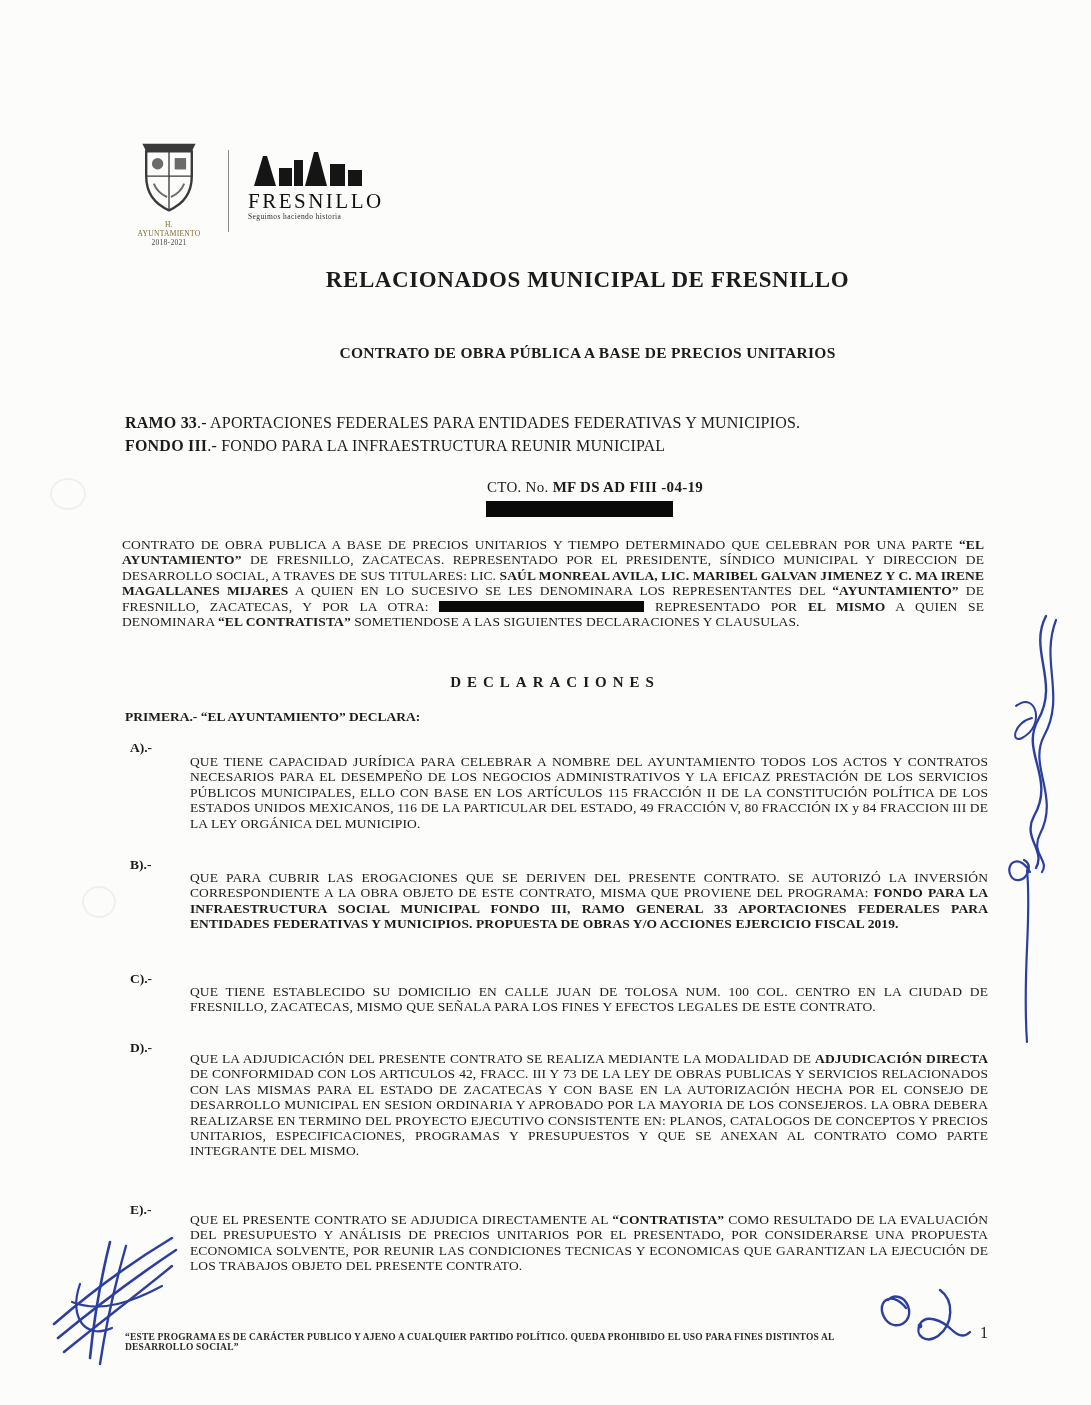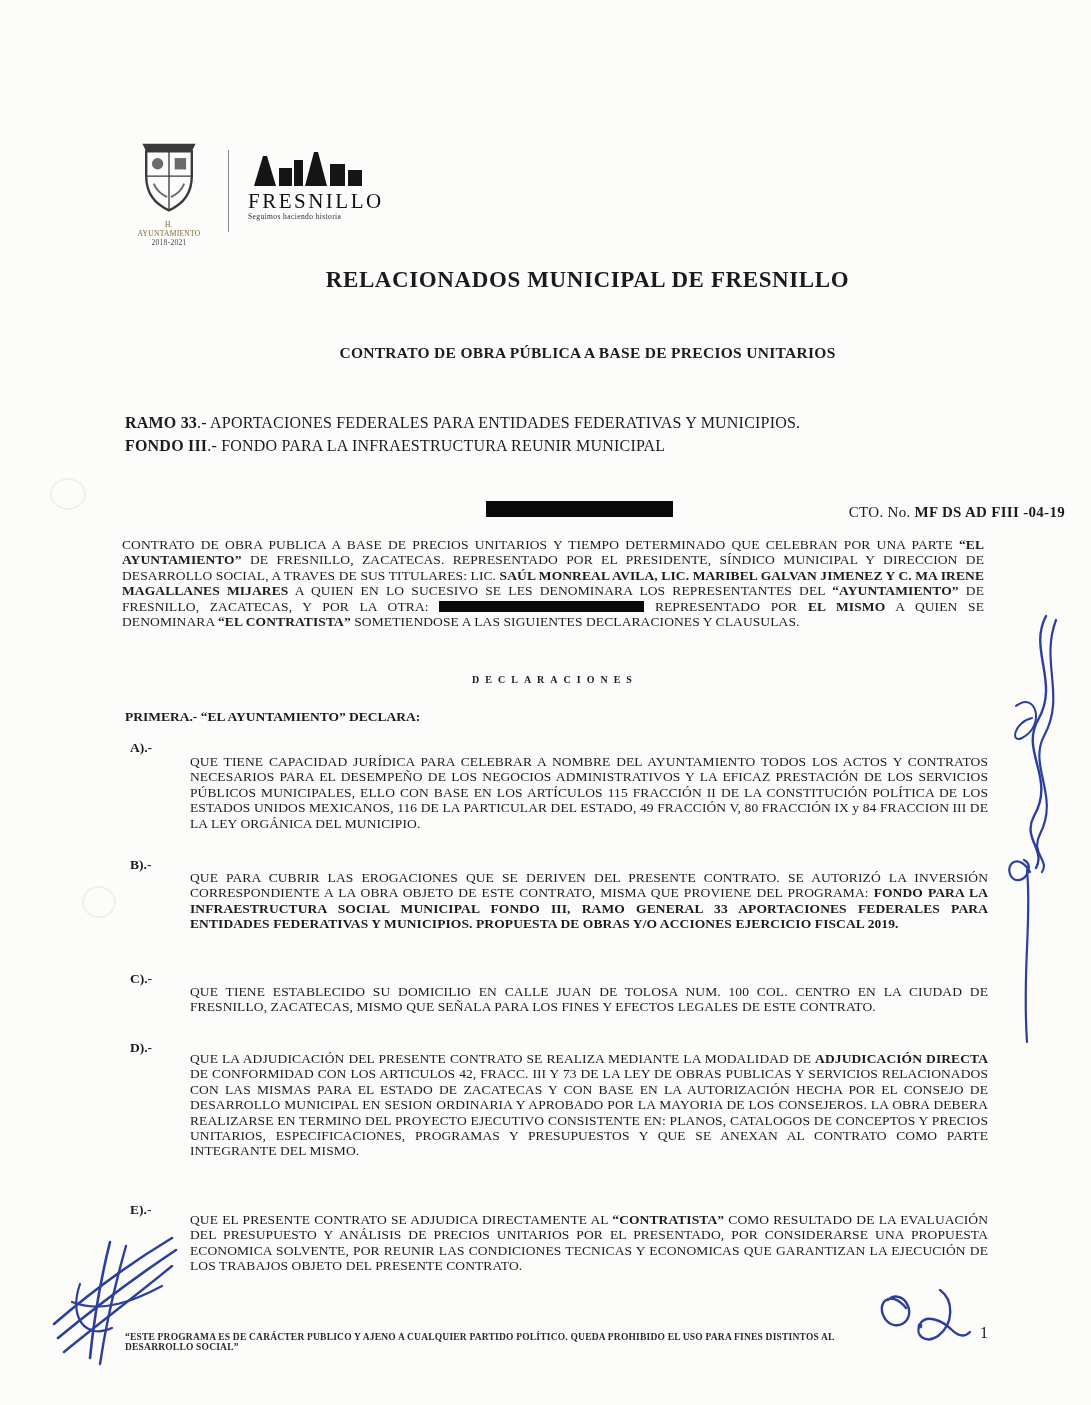--- a/index.html
+++ b/index.html
@@ -10,21 +10,21 @@
   }
   .abs{position:absolute;}
   .b{font-weight:bold;}
   .center{text-align:center;}
   .justify{text-align:justify;}
   .title{font-size:23px;font-weight:bold;line-height:31px;letter-spacing:.6px;}
   .subtitle{font-size:15.5px;font-weight:bold;letter-spacing:.3px;}
   .program{font-size:16px;line-height:23px;letter-spacing:.2px;}
   .cto{font-size:15px;letter-spacing:.3px;}
   .body-text{font-size:13.5px;line-height:15.4px;letter-spacing:.1px;}
-  .decl-heading{font-size:10px;font-weight:bold;letter-spacing:6px;}
+  .decl-heading{font-size:15px;font-weight:bold;letter-spacing:6px;}
   .primera{font-size:13.5px;font-weight:bold;}
   .letter{font-size:13.5px;font-weight:bold;}
   .footer-text{font-size:9.5px;font-weight:bold;letter-spacing:.2px;color:#2a2a2a;}
   .page-num{font-size:16px;color:#222;}
   .redact{background:#0a0a0a;}
   .redact-inline{display:inline-block;width:205px;height:11px;background:#0a0a0a;transform:translateY(1px);}
   .ink path{fill:none;stroke:#2c3f9f;stroke-linecap:round;stroke-linejoin:round;}
   .crest-caption{font-size:7.5px;line-height:9px;text-align:center;color:#7a6a30;letter-spacing:.3px;}
   .crest-caption .years{color:#454545;}
   .wordmark{font-size:21px;letter-spacing:2.5px;color:#101010;line-height:22px;}
@@ -74,21 +74,21 @@
     <div>RELACIONADOS MUNICIPAL DE FRESNILLO</div>
   </div>
 
   <div class="abs subtitle center" style="left:84px;top:344px;width:1007px;">CONTRATO DE OBRA PÚBLICA A BASE DE PRECIOS UNITARIOS</div>
 
   <div class="abs program justify" style="left:125px;top:411px;width:862px;">
     <div><span class="b">RAMO 33</span><span>.- APORTACIONES FEDERALES PARA ENTIDADES FEDERATIVAS Y MUNICIPIOS.</span></div>
     <div><span class="b">FONDO III</span><span>.- FONDO PARA LA INFRAESTRUCTURA REUNIR MUNICIPAL</span></div>
   </div>
 
-  <div class="abs cto center" style="left:125px;top:504px;width:940px;text-align:right;">
+  <div class="abs cto center" style="left:125px;top:479px;width:940px;">
     <span>CTO. No. </span><span class="b">MF DS AD FIII -04-19</span>
   </div>
   <div class="abs redact" style="left:486px;top:501px;width:187px;height:16px;"></div>
 
   <div class="abs body-text justify" style="left:122px;top:537px;width:862px;">
     <span>CONTRATO DE OBRA PUBLICA A BASE DE PRECIOS UNITARIOS Y TIEMPO DETERMINADO QUE CELEBRAN POR UNA PARTE </span><span class="b">“EL AYUNTAMIENTO”</span><span> DE FRESNILLO, ZACATECAS. REPRESENTADO POR EL PRESIDENTE, SÍNDICO MUNICIPAL Y DIRECCION DE DESARROLLO SOCIAL, A TRAVES DE SUS TITULARES: LIC. </span><span class="b">SAÚL MONREAL AVILA, LIC. MARIBEL GALVAN JIMENEZ Y C. MA IRENE MAGALLANES MIJARES</span><span> A QUIEN EN LO SUCESIVO SE LES DENOMINARA LOS REPRESENTANTES DEL </span><span class="b">“AYUNTAMIENTO”</span><span> DE FRESNILLO, ZACATECAS, Y POR LA OTRA: </span><span class="redact-inline"></span><span> REPRESENTADO POR </span><span class="b">EL MISMO</span><span> A QUIEN SE DENOMINARA </span><span class="b">“EL CONTRATISTA”</span><span> SOMETIENDOSE A LAS SIGUIENTES DECLARACIONES Y CLAUSULAS.</span>
   </div>
 
   <div class="abs decl-heading center" style="left:125px;top:674px;width:860px;">DECLARACIONES</div>
 

